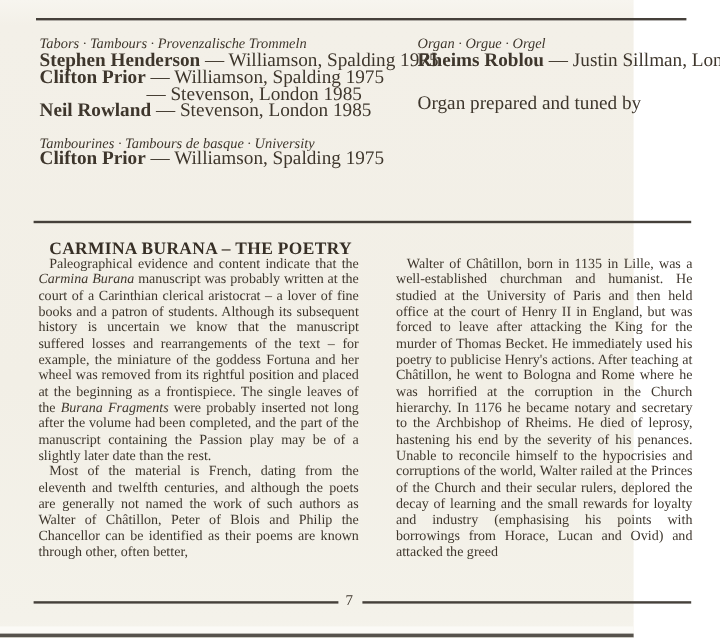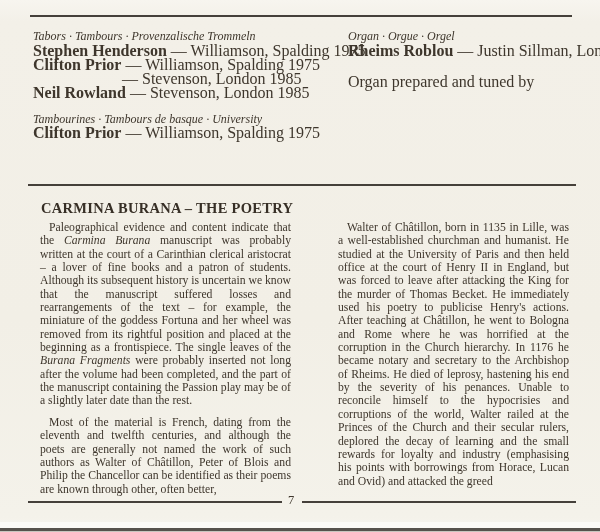--- a/index.html
+++ b/index.html
@@ -1,42 +1,42 @@
 <!DOCTYPE html>
 <html><head>
 <meta charset="utf-8">
 <style>
   html,body{margin:0;padding:0;}
   body{width:600px;height:532px;overflow:hidden;
        font-family:"Liberation Serif","DejaVu Serif",serif;}
-  .scan{position:relative;width:600px;height:532px;
+  .scan{position:relative;width:528px;height:532px;
         background:linear-gradient(180deg,#f7f5ef 0%,#f3f0e8 4%,#f2efe6 60%,#f4f2ea 97%,#f6f4ee 100%);
         color:#3e362c;}
   .rule{position:absolute;height:2px;background:#45403a;}
   .rule.top{left:30px;top:15px;width:542px;}
   .rule.mid{left:28px;top:184px;width:548px;}
 
   
   .credits-left{position:absolute;left:33px;top:30px;width:274px;}
   .credits-right{position:absolute;left:348px;top:30px;width:252px;}
   .c-head{font-style:italic;font-size:12px;line-height:13.9px;white-space:nowrap;}
   .c-line{font-size:16px;line-height:13.9px;white-space:nowrap;}
   .c-line b{font-weight:bold;}
   .c-line.indent{padding-left:89px;}
   .group{margin:0 0 13px 0;}
-  .group.note{margin-top:17px;}
+  .group.note{margin-top:22px;}
 
   
   .title{position:absolute;left:32px;top:191px;margin:9px;
          font-size:14.5px;font-weight:bold;letter-spacing:.3px;color:#372f26;white-space:nowrap;text-align:center;}
   .body-col{position:absolute;top:213px;text-align:justify;text-align-last:left;
             font-size:11.7px;line-height:13.35px;}
   .body-col.left{left:32px;width:267px;}
   .body-col.right{left:330px;width:247px;}
-  .para{margin:8px;}
+  .para{margin:0;}
   .para.ind{text-indent:9px;}
   .para i{font-style:italic;}
 
   
   .f-rule-left{position:absolute;left:28px;top:501px;width:254px;height:2px;background:#45403a;}
   .f-rule-right{position:absolute;left:302px;top:501px;width:274px;height:2px;background:#45403a;}
   .pnum{position:absolute;left:280px;top:493px;width:22px;text-align:center;
         font-size:12.5px;line-height:14px;color:#3e362c;}
 
   

